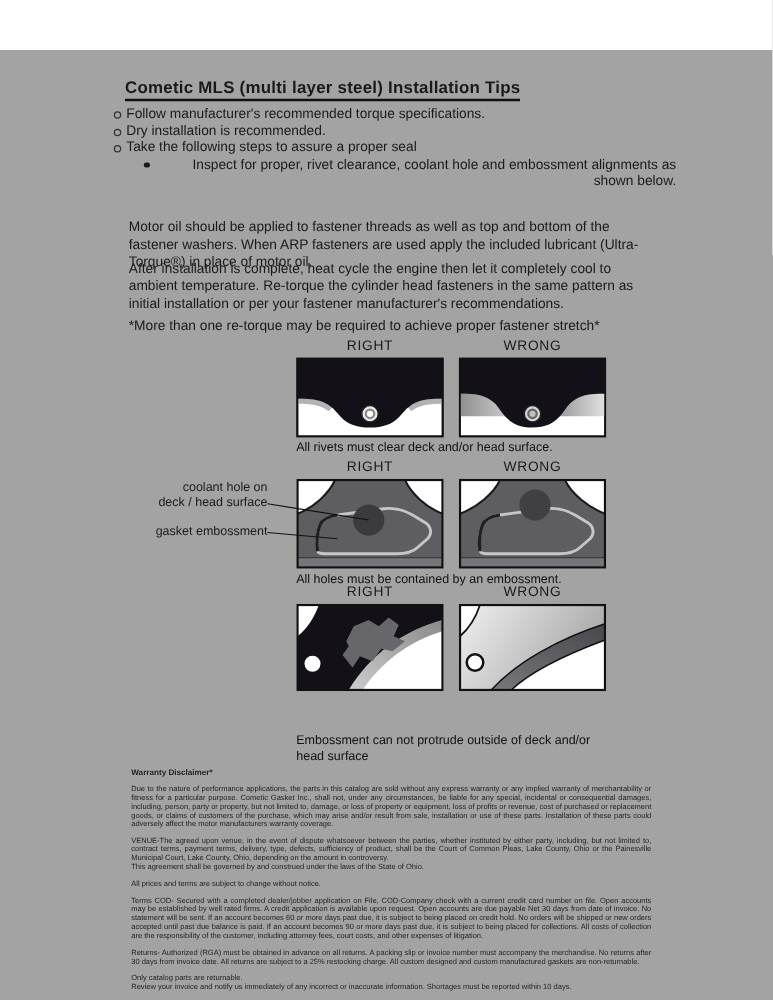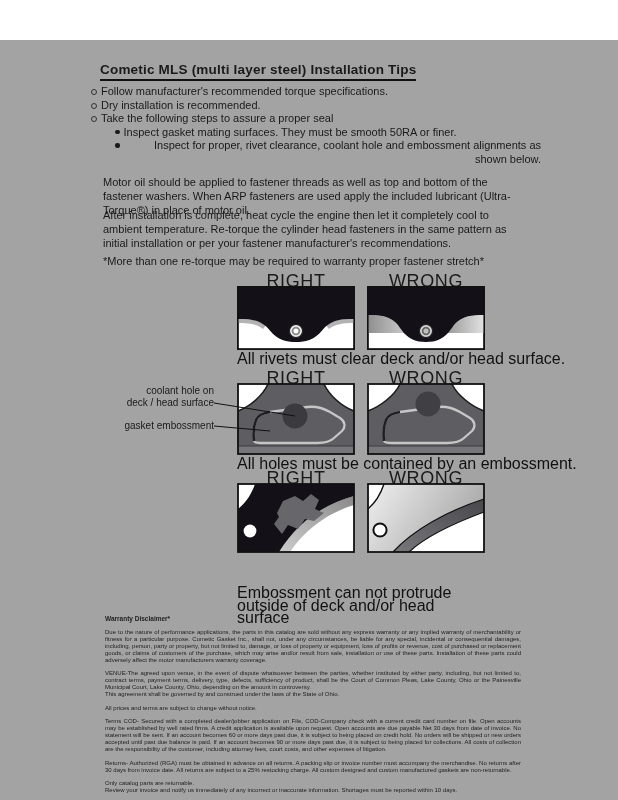--- a/index.html
+++ b/index.html
@@ -18,25 +18,25 @@
   .b-row.sub{margin-left:24px;}
   .marker-circle{flex:0 0 auto;width:4px;height:4px;border:1px solid #333;border-radius:50%;margin:4px 4px 0 0;}
   .marker-dot{flex:0 0 auto;width:4.5px;height:4.5px;background:#1a1a1a;border-radius:50%;margin:4px 4px 0 0;}
   
   .diesel-heading{position:absolute;left:103px;top:119px;font-size:12px;font-weight:bold;}
   .para{position:absolute;left:103px;width:424px;font-size:11px;line-height:13.8px;}
   .p0{top:136px;}
   .p1{top:169px;}
   .note{top:215px;}
   
-  .dg-labels{position:absolute;left:237px;width:248px;display:flex;gap:12px;font-size:18px;letter-spacing:.6px;}
+  .dg-labels{position:absolute;left:237px;width:248px;display:flex;gap:12px;font-size:11px;letter-spacing:.6px;}
   .dg-labels span{flex:0 0 118px;text-align:center;}
   .dg-panels{position:absolute;left:237px;display:flex;gap:12px;}
   .dg-panels svg{display:block;}
-  .dg-caption{position:absolute;left:237px;font-size:16px;line-height:12.5px;color:#111;}
+  .dg-caption{position:absolute;left:237px;font-size:10px;line-height:12.5px;color:#111;}
   .lab1{top:231px;} .pan1{top:246px;} .cap1{top:313px;}
   .lab2{top:328px;} .pan2{top:343px;} .cap2{top:418px;}
   .lab3{top:428px;} .pan3{top:443px;} .cap3{top:547px;width:245px;}
   
   .ann{position:absolute;left:118px;width:96px;text-align:right;font-size:10px;line-height:12px;}
   .ann1{top:345px;} .ann2{top:380px;}
   .leader-overlay{position:absolute;left:128px;top:342px;width:240px;height:75px;pointer-events:none;}
   
   .fineprint{position:absolute;left:105px;top:575px;width:416px;font-size:6px;line-height:7px;color:#222;text-align:justify;}
   .fineprint .fp-head{font-size:6.5px;font-weight:bold;margin:0 0 6px 0;text-align:left;}
@@ -60,31 +60,27 @@
     <div class="b-row">
       <span class="marker-circle"></span>
       <span>Dry installation is recommended.</span>
     </div>
     <div class="b-row">
       <span class="marker-circle"></span>
       <span>Take the following steps to assure a proper seal</span>
     </div>
     <div class="b-row sub">
       <span class="marker-dot"></span>
-      <span>Inspect gasket mating surfaces.  They must be smooth 50RA or finer.</span>
-    </div>
-    <div class="b-row sub">
-      <span class="marker-dot"></span>
       <span>Inspect for proper, rivet clearance, coolant hole and embossment alignments as shown below.</span>
     </div>
   </div>
 
   <div class="para p0">Motor oil should be applied to fastener threads as well as top and bottom of the fastener washers. When ARP fasteners are used apply the included lubricant (Ultra-Torque®) in place of motor oil.</div>
   <div class="para p1">After installation is complete, heat cycle the engine then let it completely cool to ambient temperature. Re-torque the cylinder head fasteners in the same pattern as initial installation or per your fastener manufacturer's recommendations.</div>
-  <div class="para note">*More than one re-torque may be required to warranty proper fastener stretch*</div>
+  <div class="para note">*More than one re-torque may be required to achieve proper fastener stretch*</div>
 
   <div class="dg-labels lab1">
     <span>RIGHT</span>
     <span>WRONG</span>
   </div>
   <div class="dg-panels pan1">
     <svg width="118" height="64" viewBox="0 0 118 64">
       <rect x="0.8" y="0.8" width="116.4" height="62.4" fill="#ffffff" stroke="#111" stroke-width="1.6"></rect>
       <path d="M1,33 C15,33 22,34 29,39.5 L26,43 C20,38 12,37 1,37 Z" fill="#b3b3b3"></path>
       <path d="M117,33 C103,33 96,34 89,39.5 L92,43 C98,38 106,37 117,37 Z" fill="#b3b3b3"></path>

